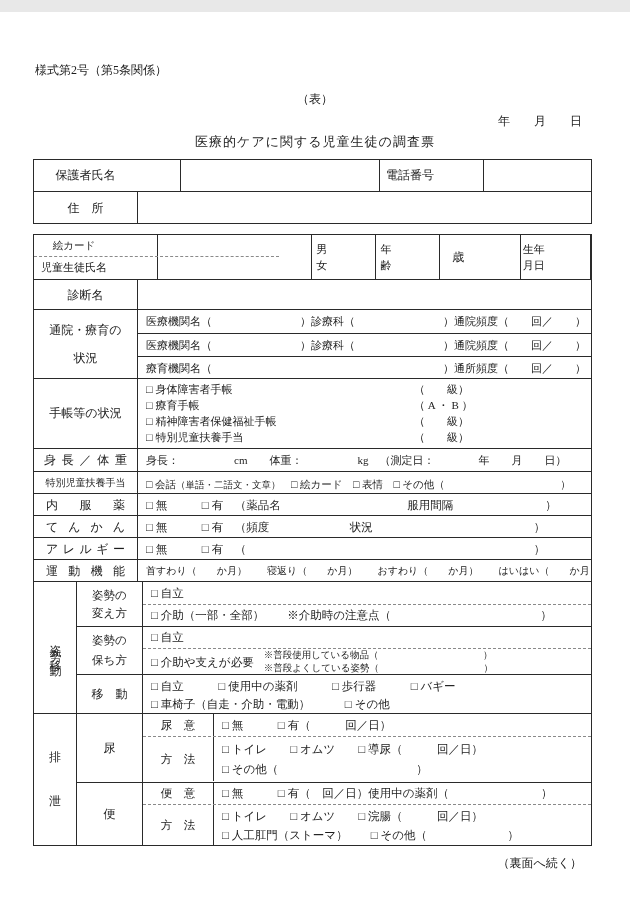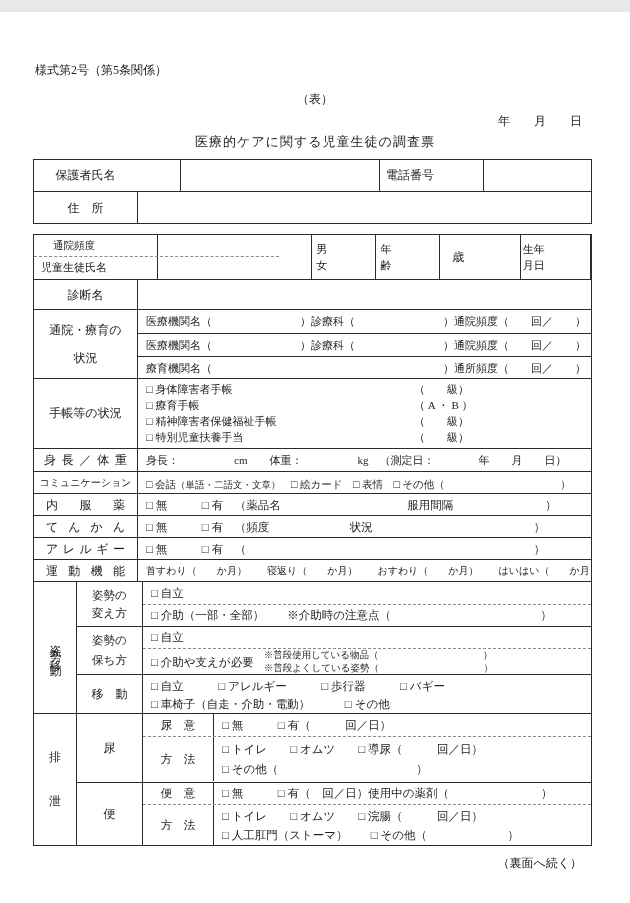--- a/index.html
+++ b/index.html
@@ -52,21 +52,21 @@
     <div class="tr" style="height:32px;">
       <div class="td cent s12" style="width:103px;line-height:32px;">住　所</div>
       <div class="td bl" style="flex:1;"></div>
     </div>
   </div>
 
   <div class="tbl" style="top:222px;">
 
     <div class="tr first" style="height:44px;">
       <div class="td varound cent" style="width:103px;">
-        <div class="s105">通院頻度</div>
+        <div class="s105">絵カード</div>
         <div class="s11">児童生徒氏名</div>
       </div>
       <div class="td bl" style="width:142px;"></div>
       <div class="td bl cent vmid s11" style="width:27px;line-height:1.5;">
         <div>男</div>
         <div>女</div>
       </div>
       <div class="td bl cent vmid s11" style="width:27px;line-height:1.5;">
         <div>年</div>
         <div>齢</div>
@@ -118,21 +118,21 @@
         </div>
       </div>
     </div>
 
     <div class="tr" style="height:23px;">
       <div class="td just s12" style="width:103px;line-height:23px;padding:0 10px;">身長／体重</div>
       <div class="td bl s11 pl8 line" style="flex:1;line-height:23px;">身長：　　　　　cm　　体重：　　　　　kg　（測定日：　　　　年　　月　　日）</div>
     </div>
 
     <div class="tr" style="height:22px;">
-      <div class="td cent s10" style="width:103px;line-height:22px;">コミュニケーション</div>
+      <div class="td cent s10" style="width:103px;line-height:22px;">特別児童扶養手当</div>
       <div class="td bl pl8 line" style="flex:1;line-height:22px;">
         <span class="s105">□ 会話</span><span class="s95">（単語・二語文・文章）</span><span class="s105">　□ 絵カード　□ 表情　□ その他（　　　　　　　　　　　）</span>
       </div>
     </div>
 
     <div class="tr" style="height:22px;">
       <div class="td just s12" style="width:103px;line-height:22px;padding:0 12px;">内服薬</div>
       <div class="td bl s115 pl8 line" style="flex:1;line-height:22px;">□ 無　　　□ 有　（薬品名　　　　　　　　　　　服用間隔　　　　　　　　）</div>
     </div>
 
@@ -179,21 +179,21 @@
                 <div class="s95 line">※普段使用している物品（　　　　　　　　　　　）</div>
                 <div class="s95 line">※普段よくしている姿勢（　　　　　　　　　　　）</div>
               </span>
             </div>
           </div>
         </div>
 
         <div class="solid-top" style="display:flex;height:40px;box-sizing:border-box;">
           <div class="cent s12 vmid br" style="width:66px;box-sizing:border-box;">移　動</div>
           <div style="flex:1;">
-            <div class="s115 pl8 line" style="height:20px;line-height:22px;">□ 自立　　　□ アレルギー　　　□ 歩行器　　　□ バギー</div>
+            <div class="s115 pl8 line" style="height:20px;line-height:22px;">□ 自立　　　□ 使用中の薬剤　　　□ 歩行器　　　□ バギー</div>
             <div class="s115 pl8 line" style="height:19px;line-height:19px;">□ 車椅子（自走・介助・電動）　　　□ その他</div>
           </div>
         </div>
       </div>
     </div>
 
     <div class="tr" style="height:132px;">
       <div class="td varound cent s12 br" style="width:43px;padding:22px 0;">
         <div>排</div>
         <div>泄</div>

